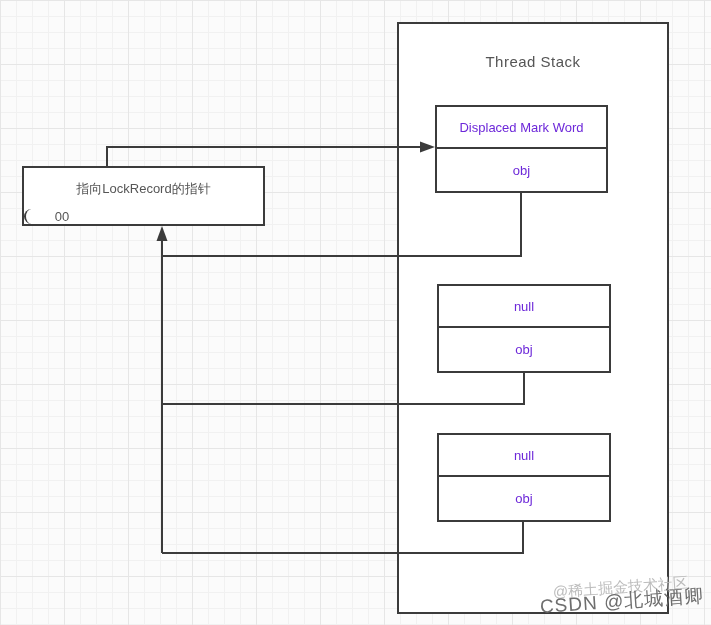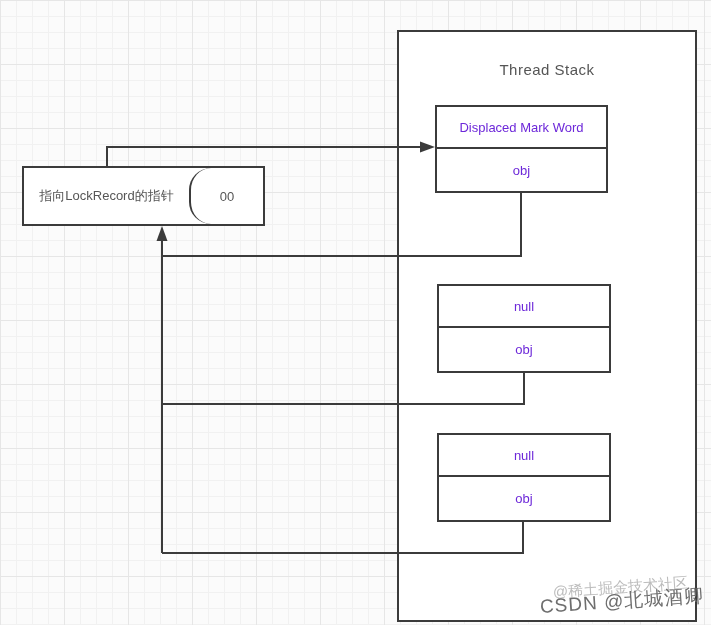--- a/index.html
+++ b/index.html
@@ -22,27 +22,26 @@
       linear-gradient(#e6e6e6 1px, transparent 1px),
       linear-gradient(90deg, #e6e6e6 1px, transparent 1px),
       linear-gradient(#f1f1f1 1px, transparent 1px),
       linear-gradient(90deg, #f1f1f1 1px, transparent 1px);
     background-size: 64px 64px, 64px 64px, 16px 16px, 16px 16px;
   }
   .thread-stack {
     position: absolute;
     left: 397px;
     top: 22px;
-    width: 300px;
+    width: 272px;
     height: 592px;
     background: #ffffff;
     border: 2px solid #3b3b3b;
     box-sizing: border-box;
     z-index: 1;
-    margin-top: 8px;
   }
   .thread-stack-title {
     margin-top: 29px;
     text-align: center;
     font-size: 15px;
     color: #555555;
     letter-spacing: 0.5px;
   }
   svg.connectors {
     position: absolute;
@@ -80,21 +79,21 @@
   .object-header {
     position: absolute;
     left: 22px;
     top: 166px;
     width: 243px;
     height: 60px;
     background: #ffffff;
     border: 2px solid #3b3b3b;
     box-sizing: border-box;
     display: flex;
-    flex-direction: row;
+    flex-direction: column;
     z-index: 3;
   }
   .object-header .oh-cell {
     display: flex;
     align-items: center;
     justify-content: center;
     font-size: 13px;
     color: #565656;
   }
   .oh-pointer { flex: 1; }

